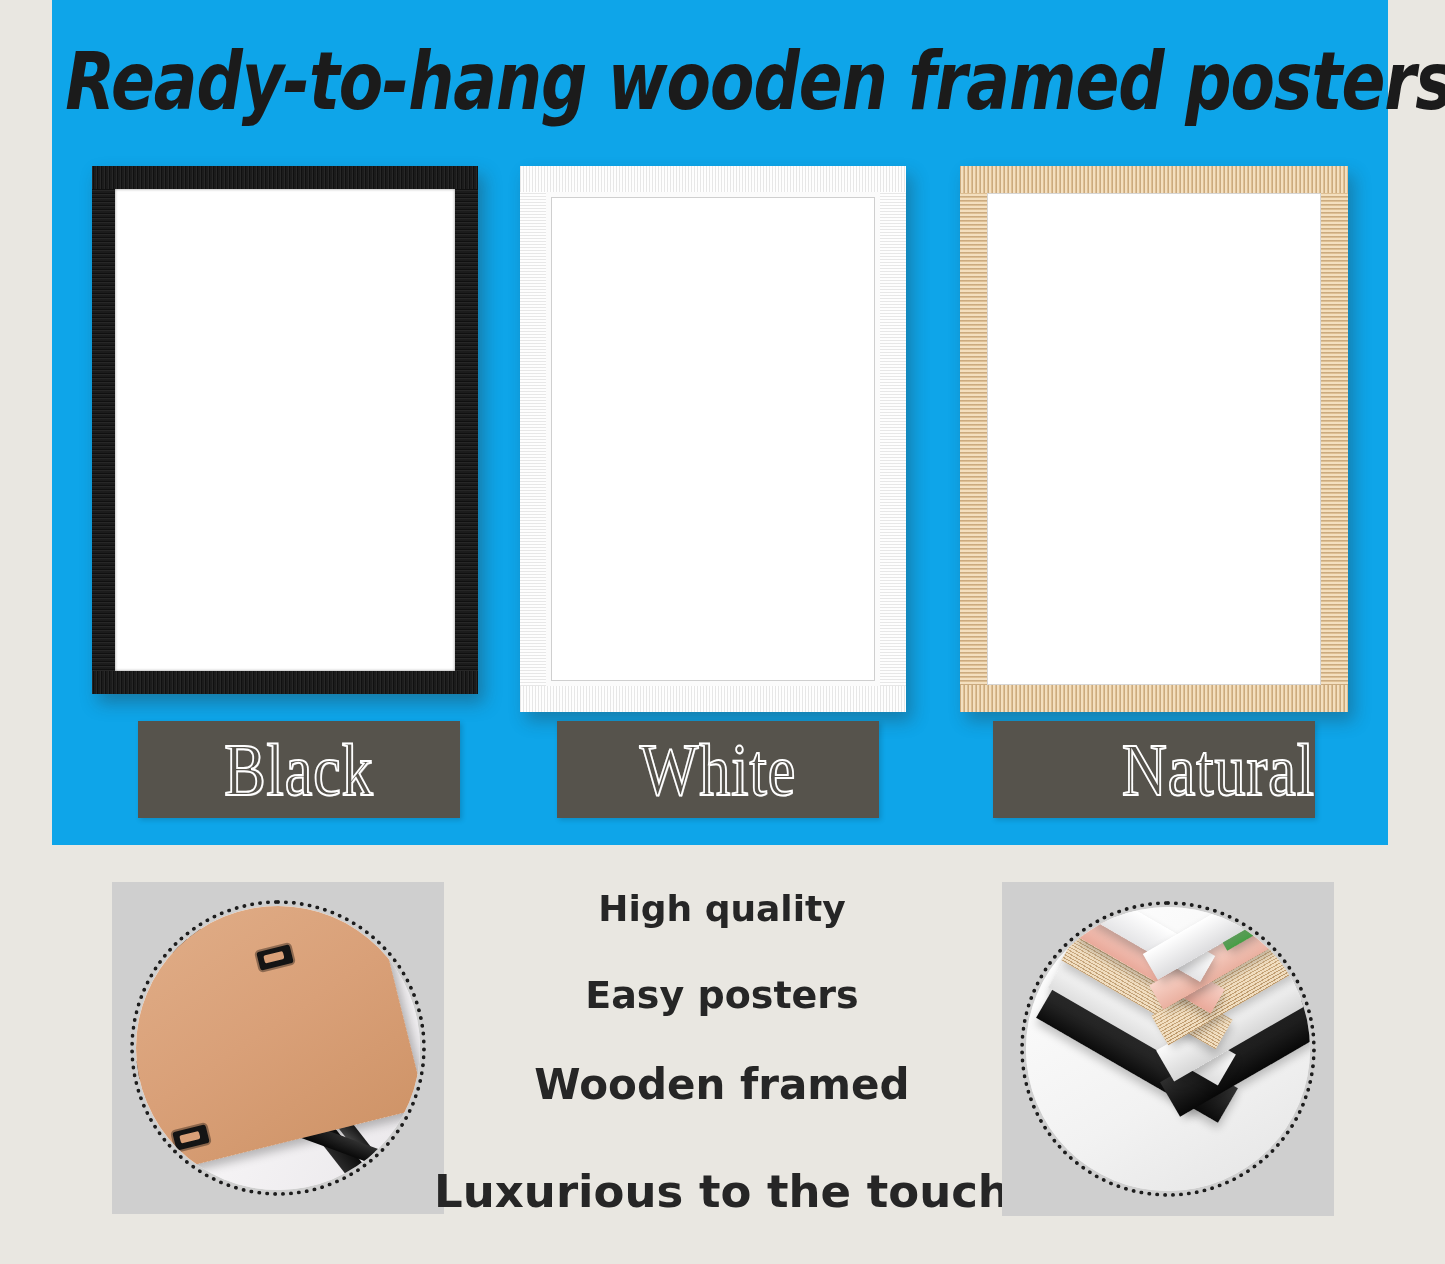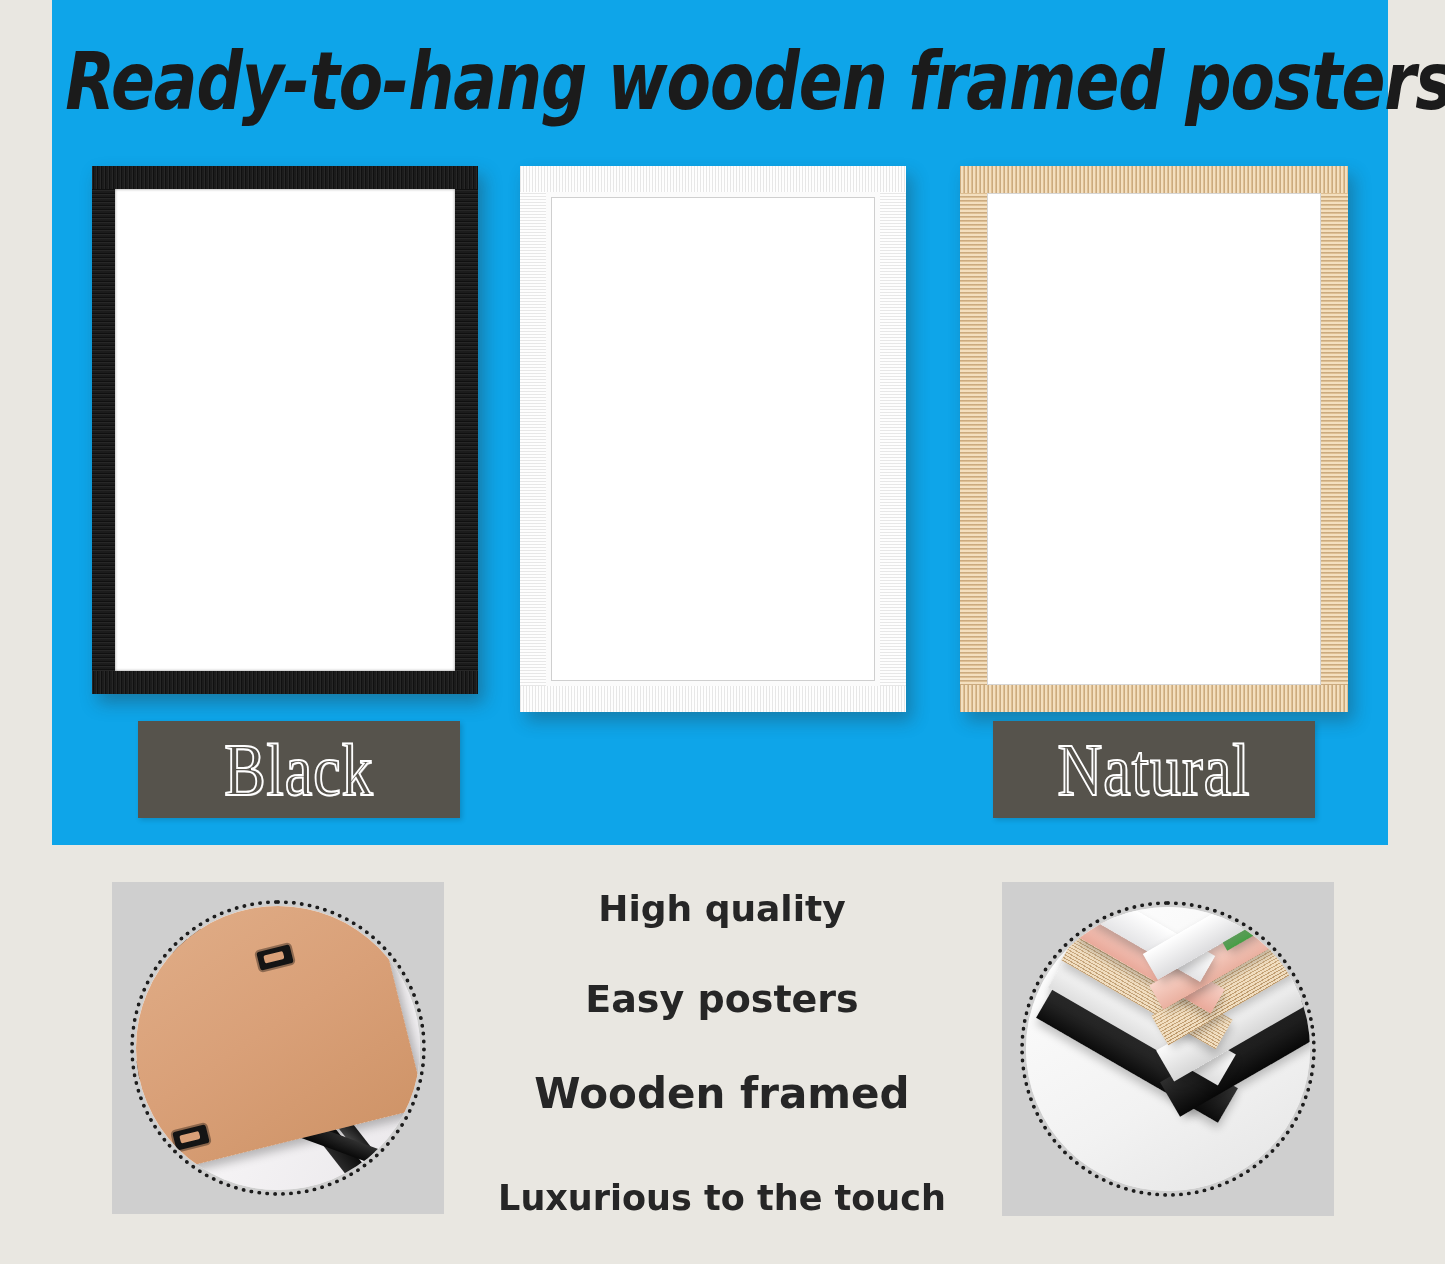--- a/index.html
+++ b/index.html
@@ -137,21 +137,21 @@
   .label-plate {
     position: absolute;
     background: #56534c;
     display: flex;
     align-items: center;
     justify-content: center;
     box-shadow: 2px 2px 5px rgba(0,0,0,0.16);
   }
   #plate-black   { left: 86px;  top: 721px; width: 322px; height: 97px; }
   #plate-white   { left: 505px; top: 721px; width: 322px; height: 97px; }
-  #plate-natural { left: 941px; top: 721px; width: 322px; height: 97px; }
+  #plate-natural { left: 941px; top: 721px; width: 322px; height: 97px; justify-content: flex-end; }
 
   .label-text {
     font-family: "Liberation Serif", "DejaVu Serif", serif;
     font-size: 62px;
     line-height: 62px;
     color: #56534c;
     -webkit-text-stroke: 1.7px #ffffff;
     text-shadow:
        1px 1px 0 rgba(255,255,255,0.55),
       -1px 0 0 rgba(255,255,255,0.30);
@@ -246,21 +246,21 @@
   .feature {
     font-family: "DejaVu Sans", "Liberation Sans", sans-serif;
     font-weight: bold;
     color: #262626;
     white-space: nowrap;
     text-align: center;
   }
   .feature.f1 { font-size: 36px; }
   .feature.f2 { font-size: 38px; }
   .feature.f3 { font-size: 42px; }
-  .feature.f4 { font-size: 35px; margin-top: 12px; }
+  .feature.f4 { font-size: 45px; margin-top: 12px; }
 </style>
 </head>
 <body>
 
 <div id="page">
 
   <div id="showcase-panel">
 
     <div id="title">Ready-to-hang wooden framed posters</div>
 
@@ -298,20 +298,23 @@
           <div class="wood-side" style="--dir:90deg; left:-27px; bottom:-27px; width:388px; height:27px;"></div>
           <div class="wood-side" style="--dir:0deg; left:-27px; top:0px; width:27px; height:492px;"></div>
           <div class="wood-side" style="--dir:0deg; right:-27px; top:0px; width:27px; height:492px;"></div>
         </div>
       </div>
     </div>
 
     <div class="label-plate" id="plate-black">
       <span class="label-text">Black</span>
     </div>
+    <div class="label-plate" id="plate-white">
+      <span class="label-text">White</span>
+    </div>
     <div class="label-plate" id="plate-natural">
       <span class="label-text">Natural</span>
     </div>
 
   </div>
 
   <div class="photo-panel" id="photo-panel-left">
     <div class="photo-circle">
       <div style="position:absolute; inset:0; background:linear-gradient(120deg,#ffffff 0%,#f4f2f4 55%,#e9e7ea 100%);"></div>
 

